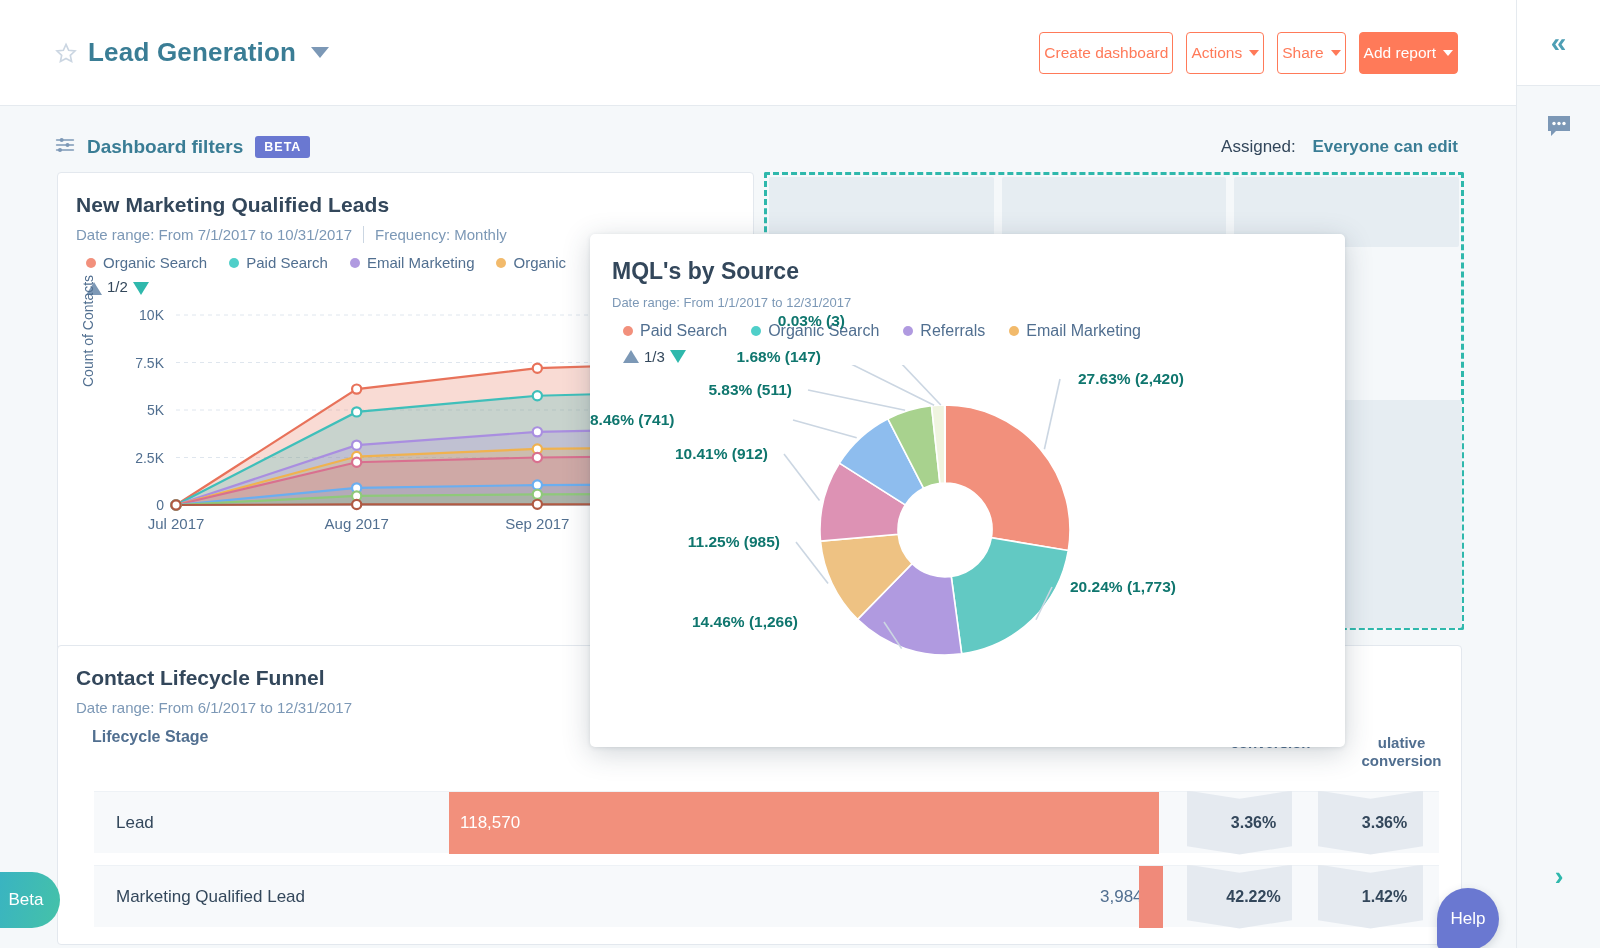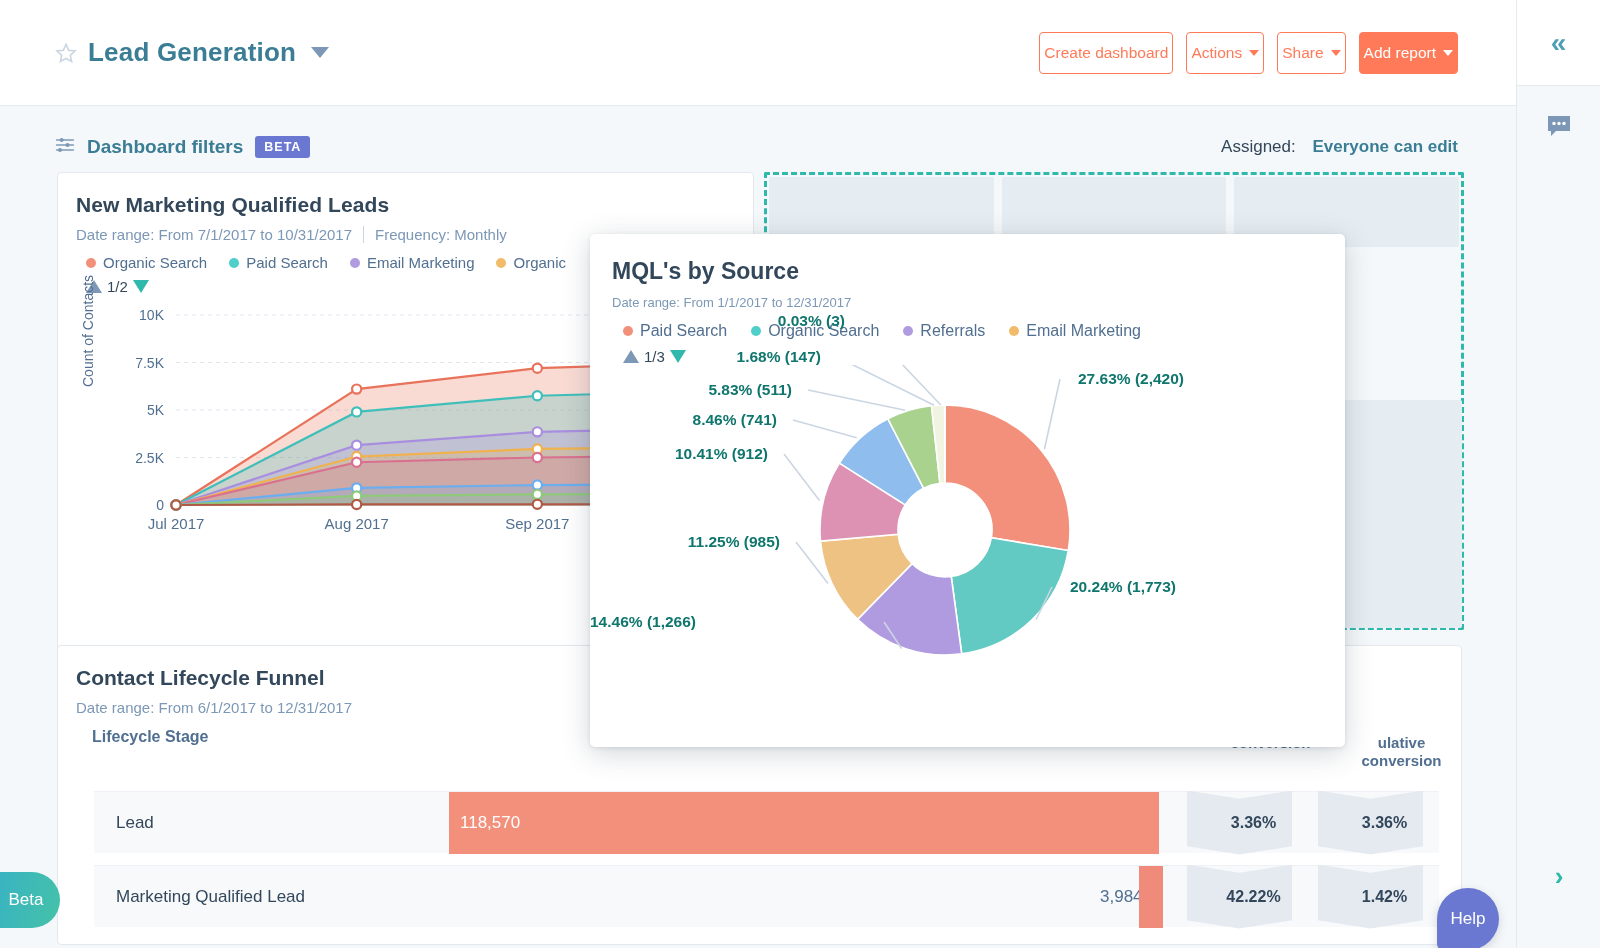--- a/index.html
+++ b/index.html
@@ -88,21 +88,21 @@
   }
   .card-sub .divider { width: 1px; height: 17px; background: #cbd6e2; }
   .legend {
     display: flex; align-items: center; gap: 22px;
     margin: 11px 0 0 28px; font-size: 15px; color: #516f90;
     white-space: nowrap;
   }
   .legend .li { display: flex; align-items: center; gap: 7px; }
   .dot { width: 10px; height: 10px; border-radius: 50%; display: inline-block; }
   .pager {
-    display: flex; align-items: center; gap: 5px; margin: 7px 0 0 28px;
+    display: flex; align-items: flex-end; gap: 5px; margin: 7px 0 0 28px;
     font-size: 15px; color: #33475b; font-weight: 500;
   }
   .tri-up {
     width: 0; height: 0; border-left: 8px solid transparent;
     border-right: 8px solid transparent; border-bottom: 13px solid #7c98b6;
   }
   .tri-down {
     width: 0; height: 0; border-left: 8px solid transparent;
     border-right: 8px solid transparent; border-top: 13px solid #2fb8ac;
   }
@@ -452,24 +452,24 @@
           <line x1="238.04755315974833" y1="218.54199055694622" x2="206" y2="177" stroke="#cbd6e2" stroke-width="1.6"></line>
           <line x1="229.51822544971753" y1="135.5521061514691" x2="194" y2="89" stroke="#cbd6e2" stroke-width="1.6"></line>
           <line x1="266.69931389662054" y1="72.70485211832916" x2="203" y2="55" stroke="#cbd6e2" stroke-width="1.6"></line>
           <line x1="315.10919111412215" y1="45.26341479097799" x2="218" y2="25" stroke="#cbd6e2" stroke-width="1.6"></line>
           <line x1="344.092017275384" y1="40.19102686634905" x2="247" y2="-8" stroke="#cbd6e2" stroke-width="1.6"></line>
           <line x1="350.803650539896" y1="40.000154212537055" x2="271" y2="-44" stroke="#cbd6e2" stroke-width="1.6"></line>
         </svg>
       <div id="pieLabels">
           <div class="pie-label" style="top: 5px; left: 488px;">27.63% (2,420)</div>
           <div class="pie-label" style="top: 213px; left: 480px;">20.24% (1,773)</div>
-          <div class="pie-label" style="top: 248px; left: 0px; width: 278px; text-align: left;">14.46% (1,266)</div>
+          <div class="pie-label" style="top: 248px; left: 0px; width: 278px; text-align: center; padding-left: 32px;">14.46% (1,266)</div>
           <div class="pie-label" style="top: 168px; left: 0px; width: 190px; text-align: right;">11.25% (985)</div>
           <div class="pie-label" style="top: 80px; left: 0px; width: 178px; text-align: right;">10.41% (912)</div>
-          <div class="pie-label" style="top: 46px; left: 0px; width: 187px; text-align: right;">8.46% (741)</div>
+          <div class="pie-label" style="top: 46px; left: 0px; width: 187px; ">8.46% (741)</div>
           <div class="pie-label" style="top: 16px; left: 0px; width: 202px; text-align: right;">5.83% (511)</div>
           <div class="pie-label" style="top: -17px; left: 0px; width: 231px; text-align: right;">1.68% (147)</div>
           <div class="pie-label" style="top: -53px; left: 0px; width: 255px; text-align: right;">0.03% (3)</div>
         </div>
     </div>
   </div>
 
   <div class="rail">
     <div class="rail-top">
       <span class="chev-dbl">«</span>

